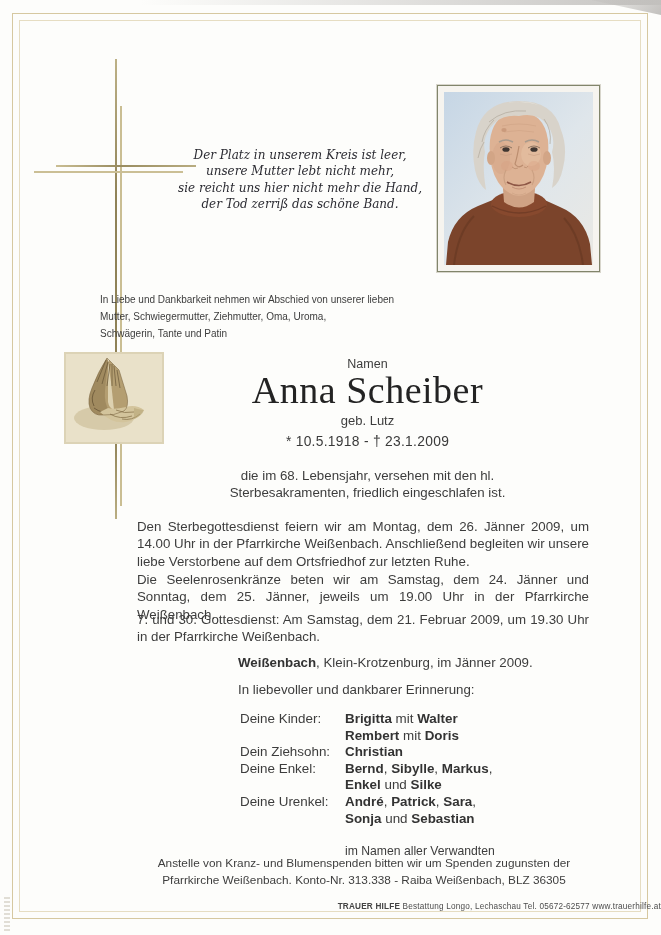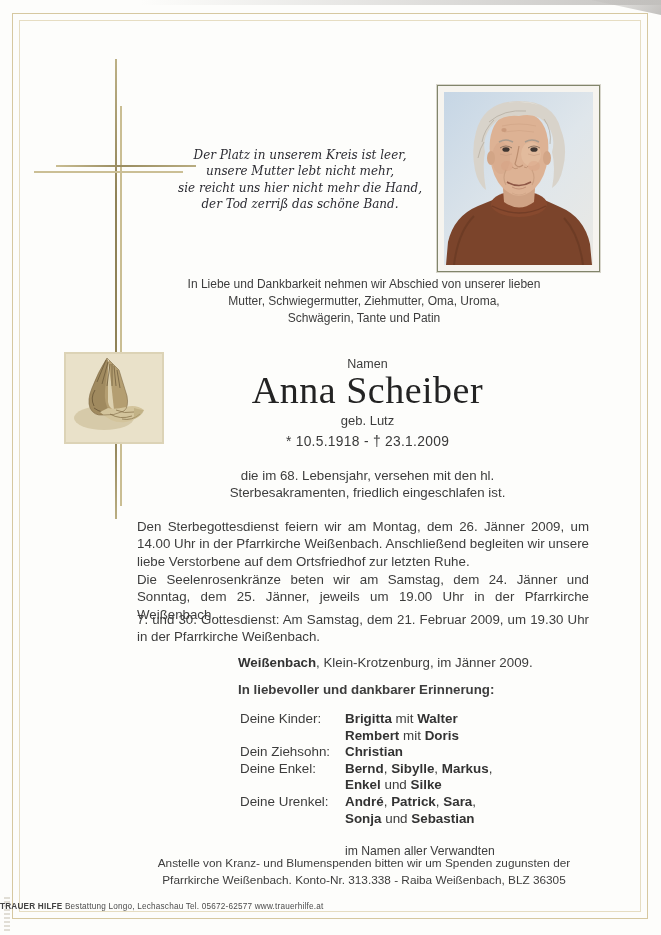--- a/index.html
+++ b/index.html
@@ -34,45 +34,45 @@
     color:#2c2c33;white-space:pre-line;}
   
   .photo{position:absolute;left:437px;top:85px;width:149px;height:173px;
     border:1px solid #81856b;padding:6px;background:#f6f4ef;
     box-shadow:0 0 0 1px #d8d6cc;}
   .photo svg{display:block;}
   
   .hands{position:absolute;left:64px;top:352px;width:100px;height:92px;z-index:3;}
   
   .ctr{position:absolute;left:140px;width:455px;text-align:center;}
-  .intro{position:absolute;top:276px;left:100px;width:528px;text-align:center;
-    font-size:12px;line-height:17.2px;white-space:pre-line;}
+  .intro{position:absolute;top:291px;left:100px;width:528px;text-align:left;
+    font-size:10px;line-height:17.2px;white-space:pre-line;}
   .honorific{top:357px;font-size:12.5px;}
   .name{top:368px;font-family:"Liberation Serif", serif;font-size:38px;
     font-weight:400;color:#232323;letter-spacing:.5px;}
   .maiden{top:413px;font-size:13px;}
   .dates{top:434px;font-size:13.8px;letter-spacing:.3px;color:#3a3a3a;}
   .passing{top:467px;font-size:13.3px;line-height:17.3px;white-space:pre-line;}
   
   .para{position:absolute;left:137px;width:452px;text-align:justify;
     font-size:13.3px;line-height:17.3px;}
   .p1{top:518px;} .p2{top:571px;} .p3{top:611px;}
   .place-date{position:absolute;top:655px;left:238px;font-size:13.3px;}
-  .remembrance{position:absolute;top:682px;left:238px;font-size:13.3px;font-weight:bold;}
+  .remembrance{position:absolute;top:682px;left:238px;font-size:13.3px;}
   
   .family{position:absolute;top:711px;left:240px;width:330px;
     display:grid;grid-template-columns:105px 1fr;column-gap:0;
     font-size:13.4px;line-height:16.6px;}
   .family .b{font-weight:bold;color:#333;}
   .flabel{grid-column:1;}
   .fvals{grid-column:2;}
   .closing{margin-top:16px;font-size:12.2px;}
   .donation{position:absolute;top:855px;left:90px;width:548px;text-align:center;
     font-size:11.8px;line-height:17px;white-space:pre-line;color:#3e3e3e;}
-  .footer{position:absolute;top:902px;left:0;width:661px;text-align:left;
+  .footer{position:absolute;top:902px;left:0;width:661px;text-align:right;
     font-size:8.2px;letter-spacing:.2px;color:#4c4c4c;}
   .footer .b{font-weight:bold;color:#434343;}
   .bold{font-weight:bold;color:#333;}
 </style>
 </head>
 <body>
 
 <div id="card">
 
   <div class="scan-top"></div>

